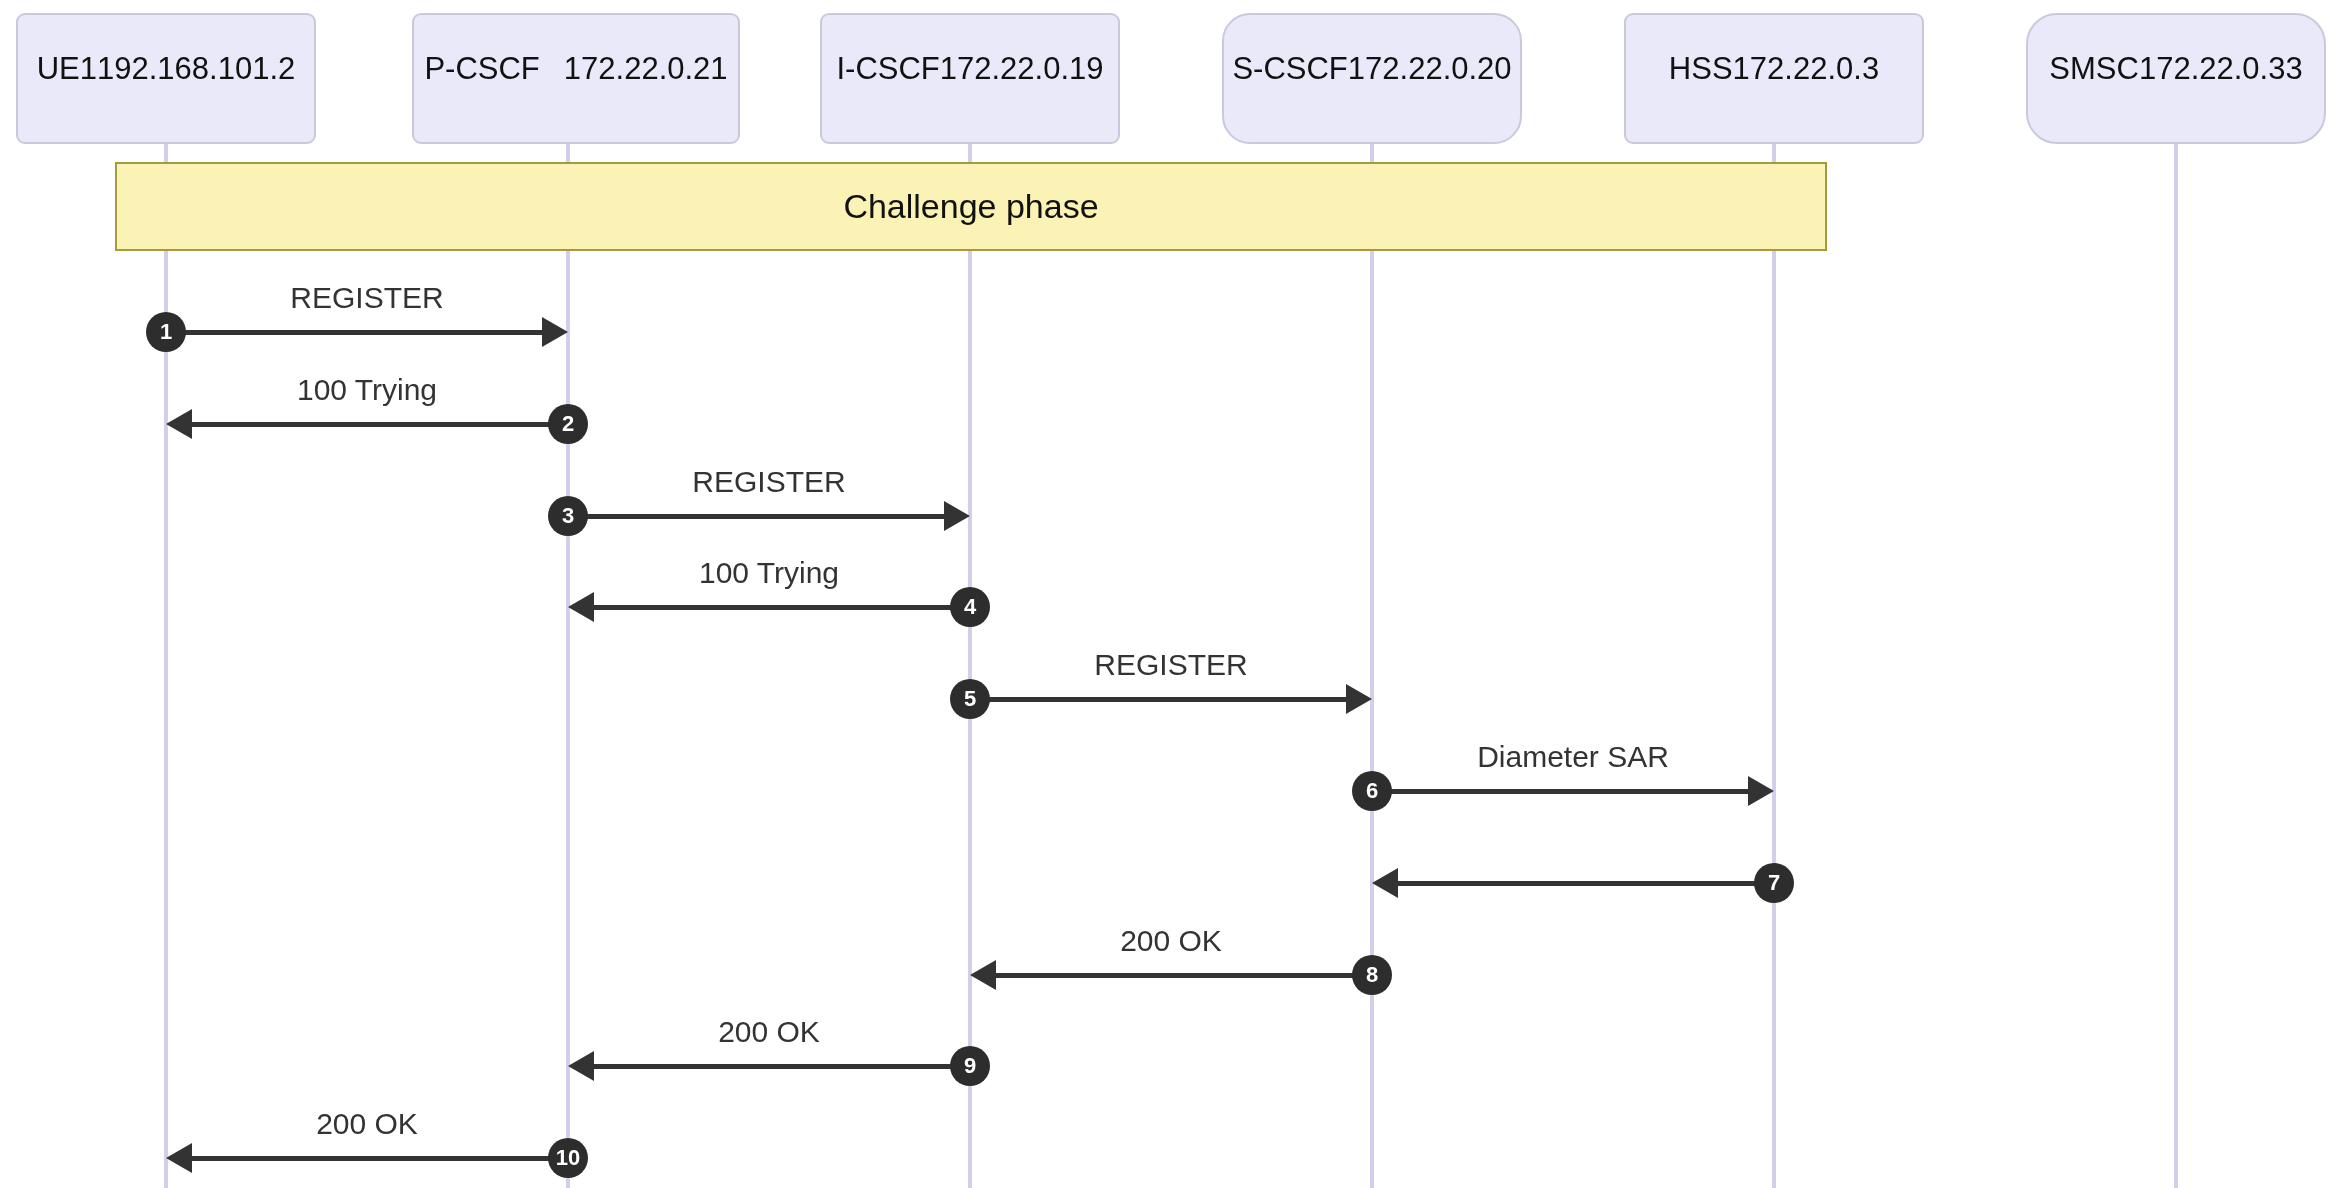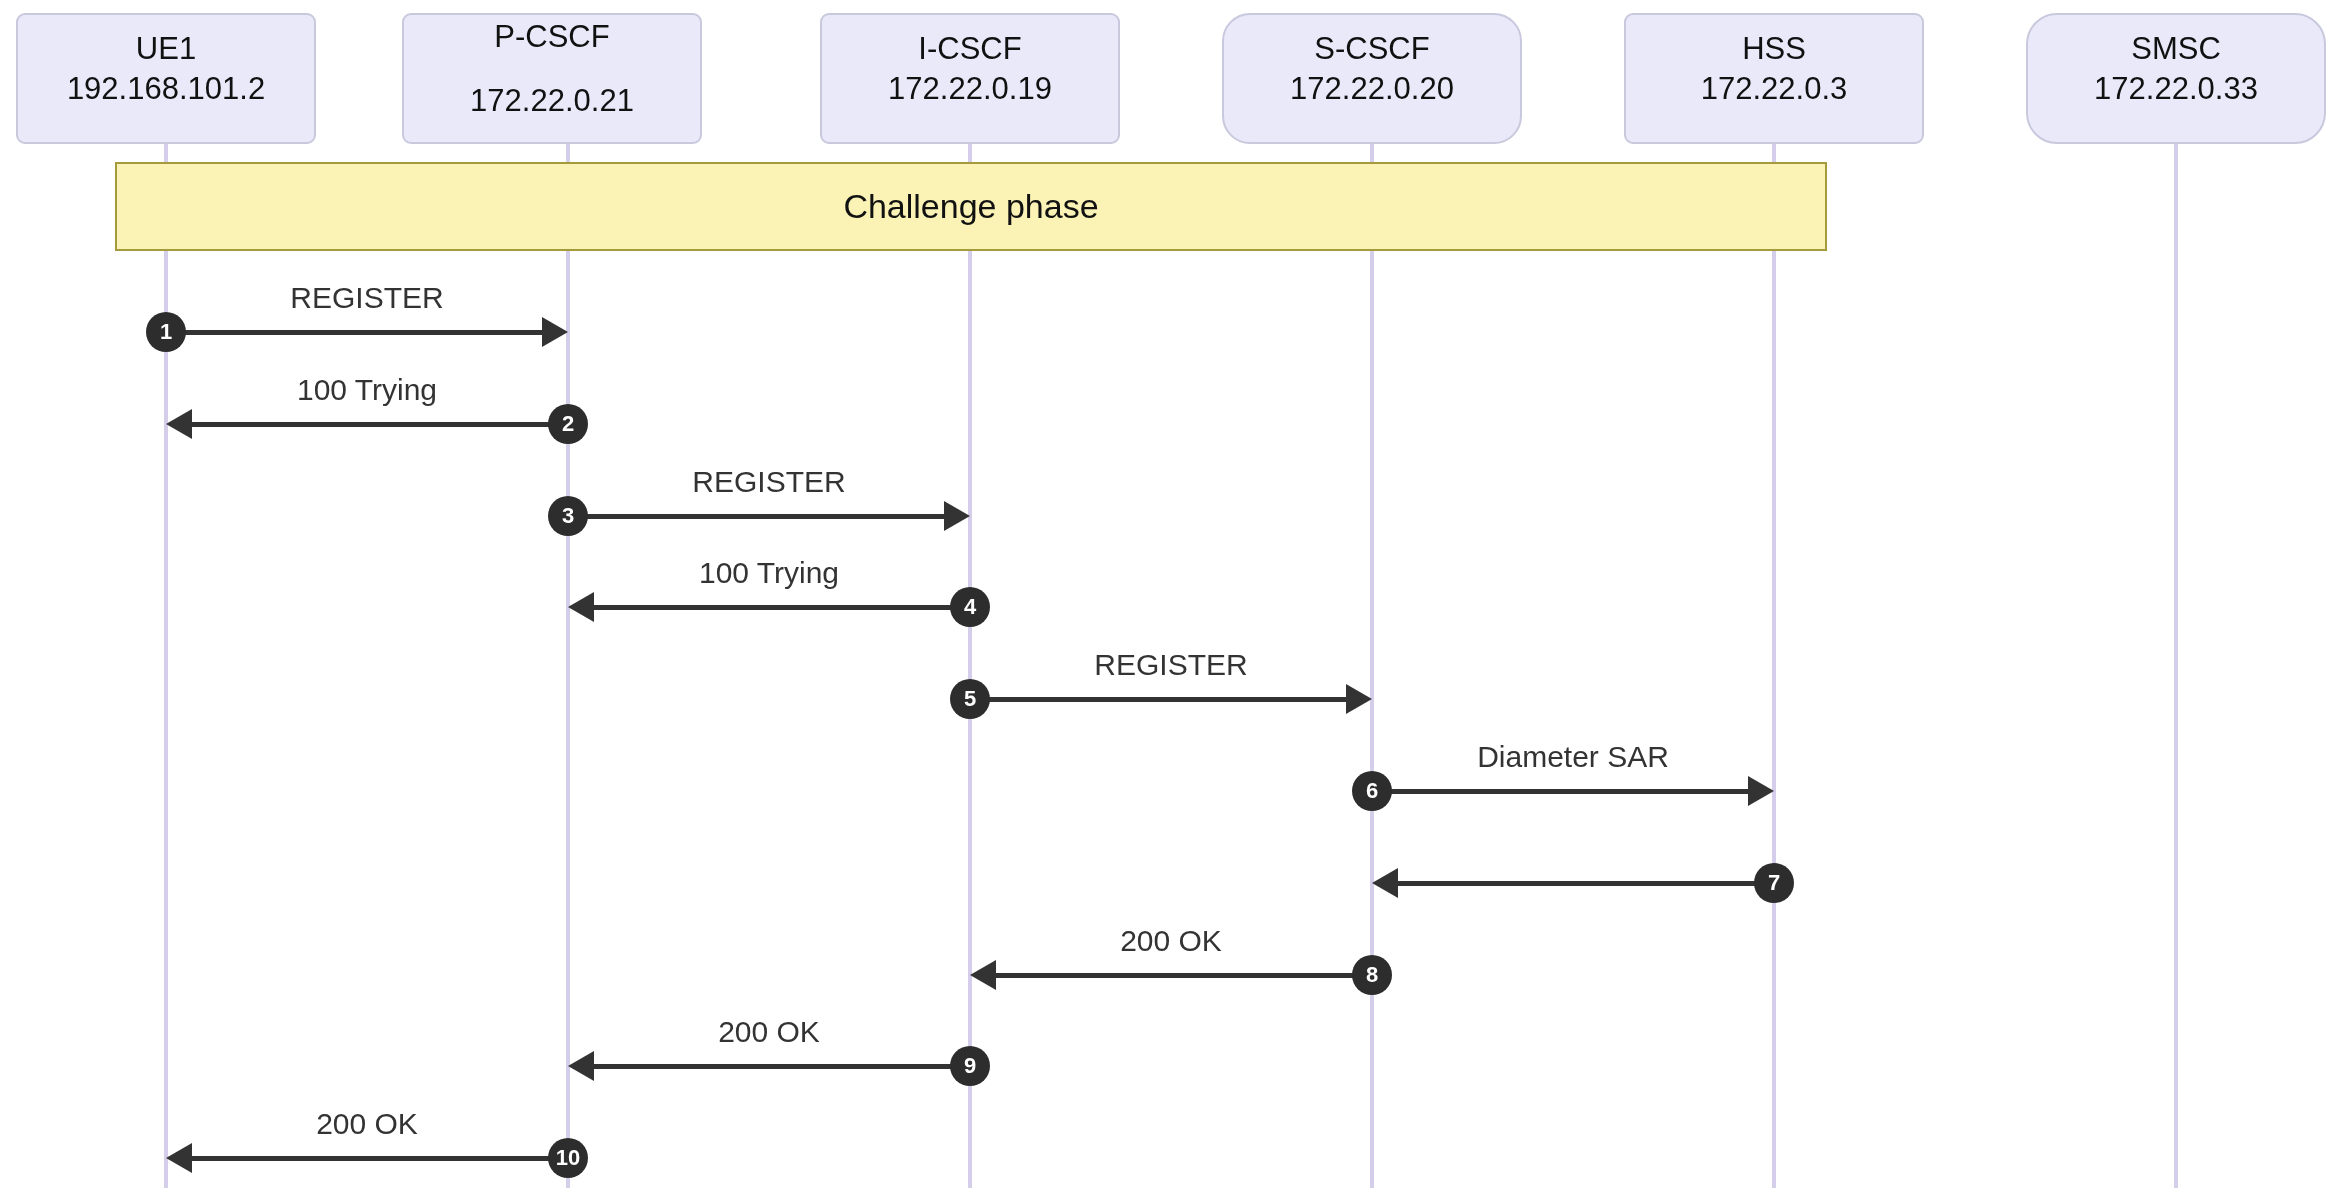--- a/index.html
+++ b/index.html
@@ -22,21 +22,21 @@
     background: var(--lifeline, #D5CEEA);
     z-index: 1;
   }
   .actor-box {
     position: absolute;
     background: var(--actor-fill, #E9E9FA);
     border: 2px solid var(--actor-border, #C9C9DE);
     border-radius: 9px;
     box-sizing: border-box;
     display: flex;
-    flex-direction: column;
+    flex-direction: row;
     align-items: center;
     justify-content: center;
     padding-bottom: 20px;
     font-size: 31px;
     line-height: 40px;
     text-align: center;
     color: #111111;
     z-index: 2;
   }
   .band {
@@ -103,21 +103,21 @@
 <div id="diagram" style="--actor-fill: #E9E9FA; --actor-border: #C9C9DE; --lifeline: #D5CEEA; --band-fill: #FAF3B5; --band-border: #A59A3C; --arrow: #333333; --circle-fill: #2D2D2D; --circle-text: #FFFFFF;">
   <div class="band">
     <span>Challenge phase</span>
   </div>
 <div class="lifeline" style="left: 164px; top: 142px; height: 1046px;"></div>
     <div class="actor-box" style="left: 16px; top: 13px; width: 300px; height: 131px;">
       <span class="actor-name">UE1</span>
       <span class="actor-ip">192.168.101.2</span>
     </div>
     <div class="lifeline" style="left: 566px; top: 142px; height: 1046px;"></div>
-    <div class="actor-box" style="left: 402px; top: 13px; width: 300px; height: 131px; gap: 24px;">
+    <div class="actor-box" style="left: 412px; top: 13px; width: 328px; height: 131px; gap: 24px;">
       <span class="actor-name">P-CSCF</span>
       <span class="actor-ip">172.22.0.21</span>
     </div>
     <div class="lifeline" style="left: 968px; top: 142px; height: 1046px;"></div>
     <div class="actor-box" style="left: 820px; top: 13px; width: 300px; height: 131px;">
       <span class="actor-name">I-CSCF</span>
       <span class="actor-ip">172.22.0.19</span>
     </div>
     <div class="lifeline" style="left: 1370px; top: 142px; height: 1046px;"></div>
     <div class="actor-box" style="left: 1222px; top: 13px; width: 300px; height: 131px; border-radius: 28px;">

